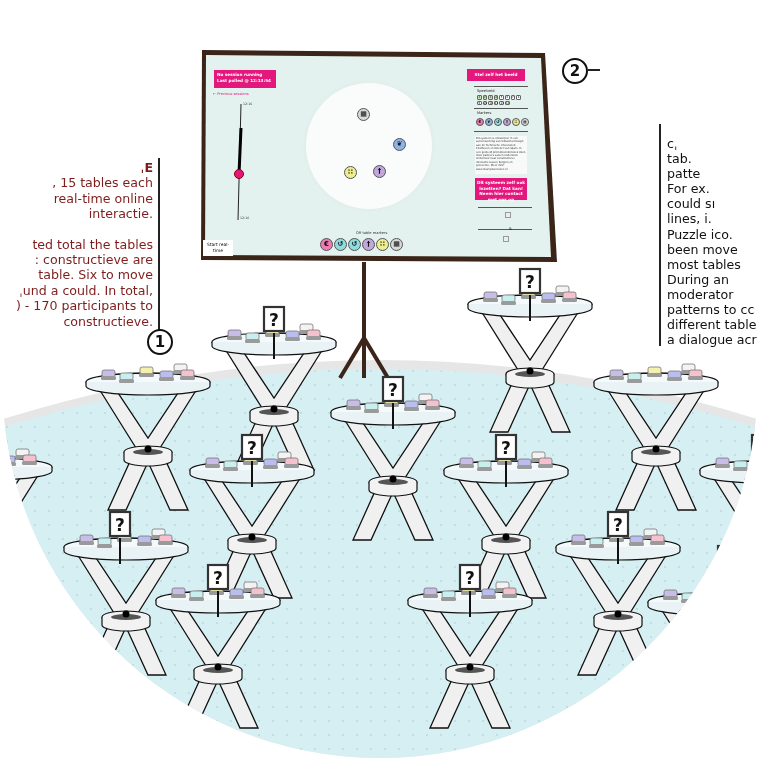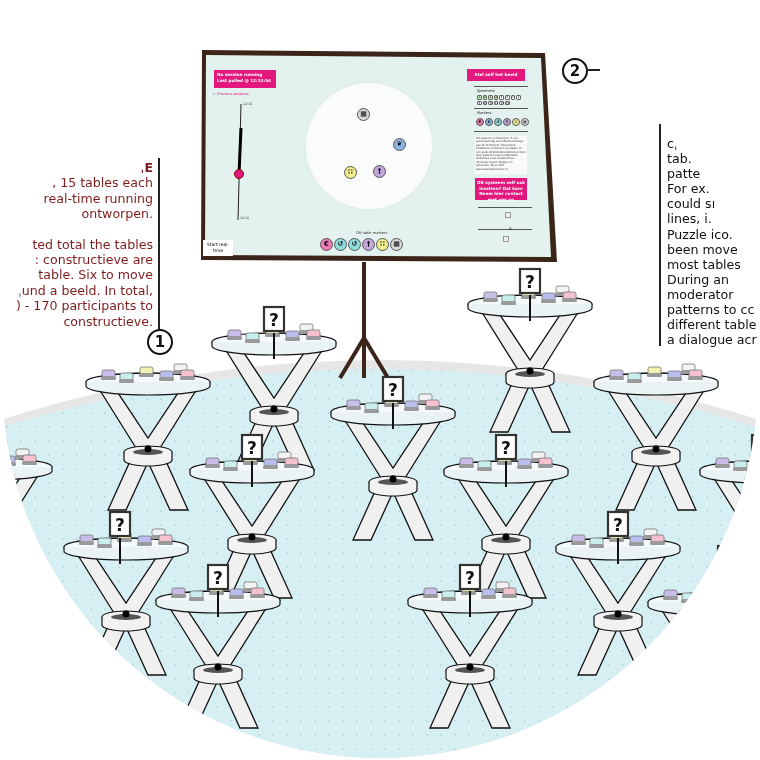--- a/index.html
+++ b/index.html
@@ -132,28 +132,28 @@
     <path d="M390,118 L392,128 L380,135 M392,128 L398,138" stroke="#5a7cc0"></path>
     <path d="M345,150 C355,140 372,142 370,155 C368,168 345,170 342,160 C340,150 360,145 372,152 M350,145 L362,132 M372,150 L380,140" stroke="#d8d83a"></path>
     <path d="M352,145 L360,152 L368,160 L378,168" stroke="#8a6ac8"></path>
   </g>
 </svg>
 
 <div class="txt-left">
   <div class="h">ˌE</div>
   <p>
     <span>, 15 tables each</span><br>
-    <span>real-time  running</span><br>
-    <span>ontworpen.</span>
+    <span>real-time  online</span><br>
+    <span>interactie.</span>
   </p>
   <p>
     <span>ted total the tables</span><br>
     <span>:  constructieve   are</span><br>
     <span>table.  Six  to  move</span><br>
-    <span>ˌund a beeld. In total,</span><br>
+    <span>ˌund a could. In total,</span><br>
     <span>) - 170 participants to</span><br>
     <span>constructieve.</span>
   </p>
 </div>
 <div class="vline-left"></div>
 <div class="num" style="left:147px;top:329px;">1</div>
 
 <div class="vline-right"></div>
 <div class="txt-right">
   <div>cˌ</div>

